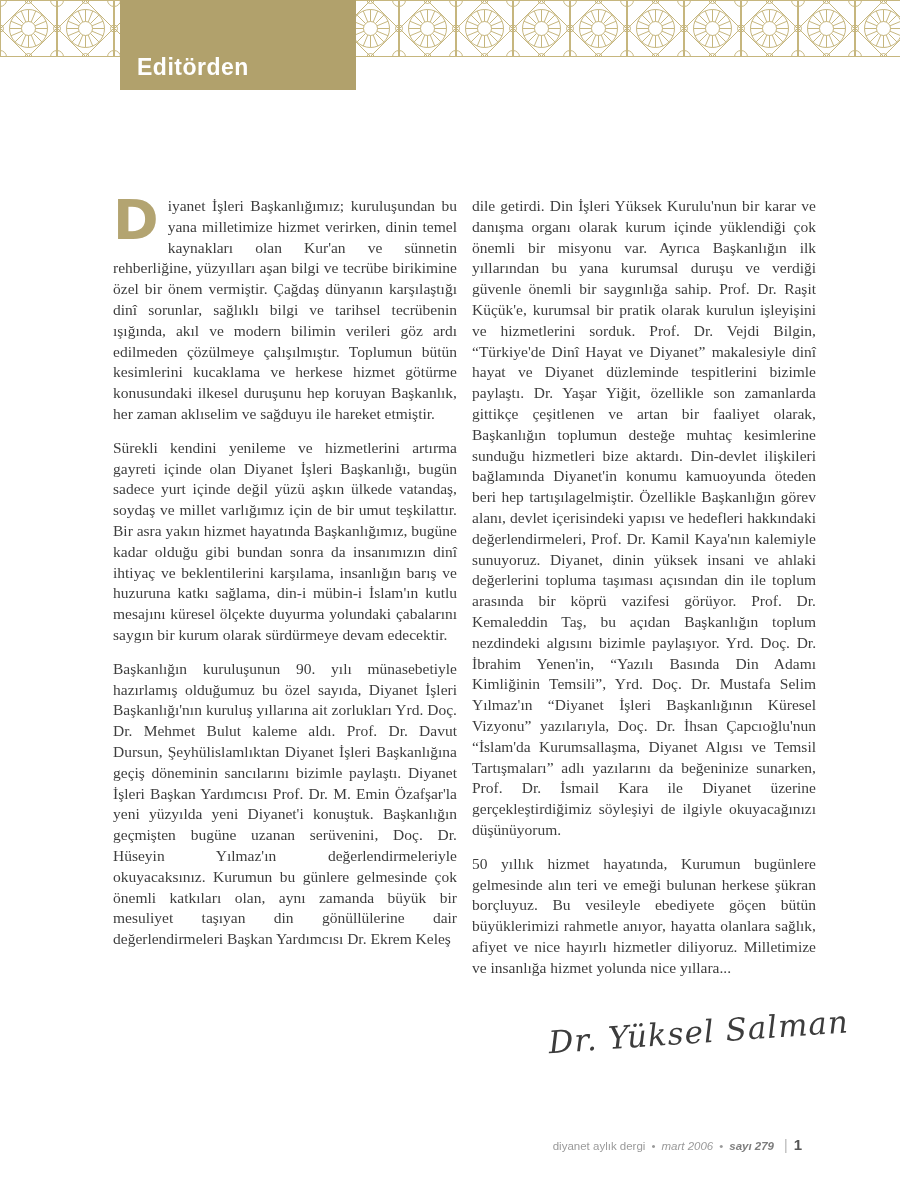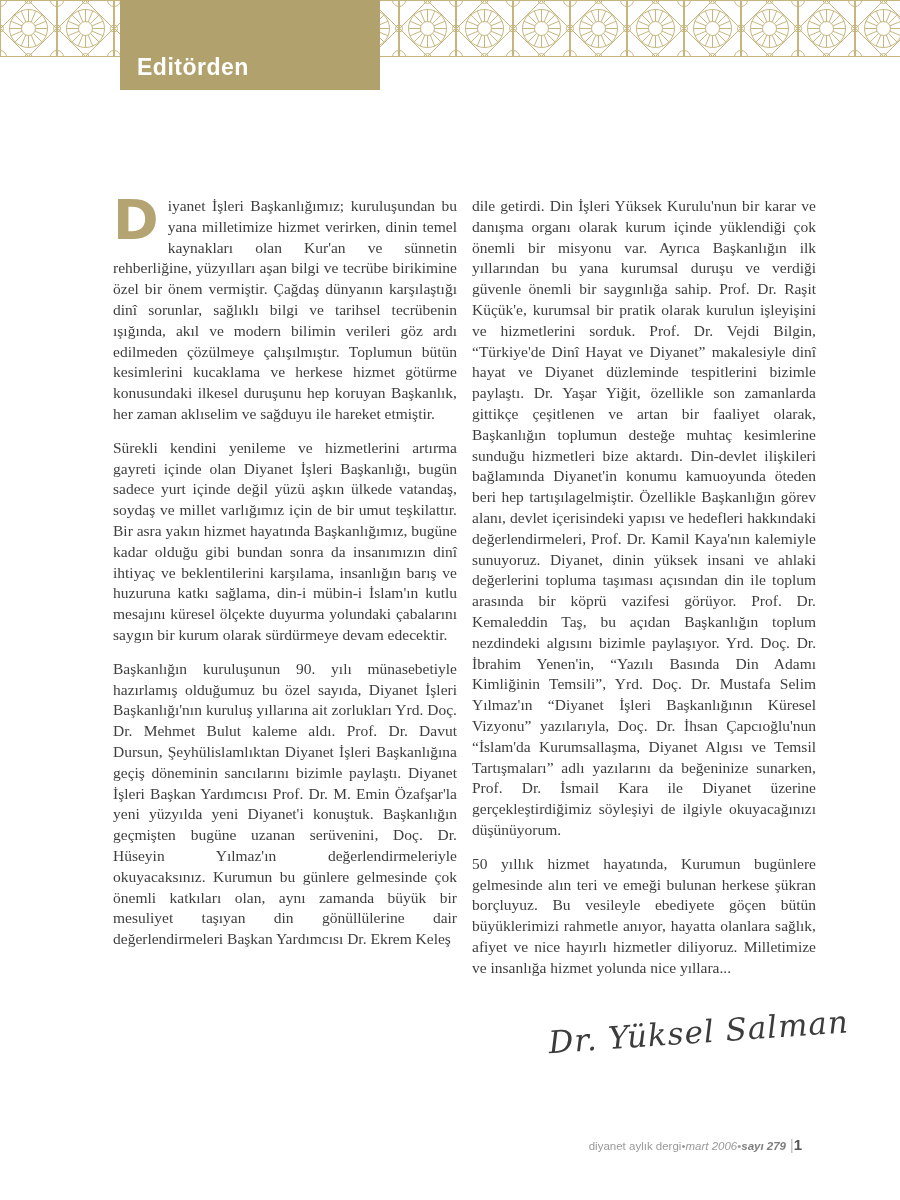--- a/index.html
+++ b/index.html
@@ -16,21 +16,21 @@
   .pattern-band {
     position: absolute;
     top: 0; left: 0;
     width: 900px; height: 57px;
   }
 
   
   .header-box {
     position: absolute;
     left: 120px; top: 0;
-    width: 260px; height: 90px;
+    width: 236px; height: 90px;
     background: #b1a16c;
     display: flex;
     align-items: flex-end;
     box-sizing: border-box;
     padding: 12px 0 9px 17px;
     z-index: 2;
   }
   .header-box .label {
     font-family: "Liberation Sans", sans-serif;
     font-weight: bold;
@@ -83,20 +83,21 @@
     white-space: nowrap;
   }
 
   
   .footer {
     position: absolute;
     top: 1136px;
     right: 98px;
     display: flex;
     align-items: baseline;
+    gap: 6px;
     font-family: "Liberation Sans", sans-serif;
     font-size: 11.5px;
     color: #9a9a9a;
   }
   .footer .journal { font-weight: normal; }
   .footer .issue   { font-style: italic; }
   .footer .issueno { font-style: italic; font-weight: bold; color: #7d7d7d; }
   .footer .bar     { color: #b5b5b5; font-size: 14px; margin-left: 4px; }
   .footer .pagenum { font-weight: bold; font-size: 15px; color: #555555; }
 </style>

